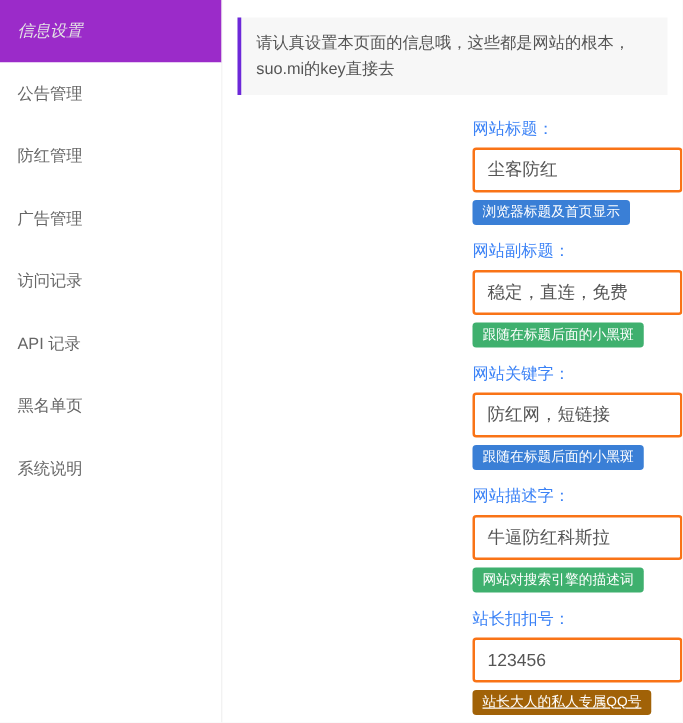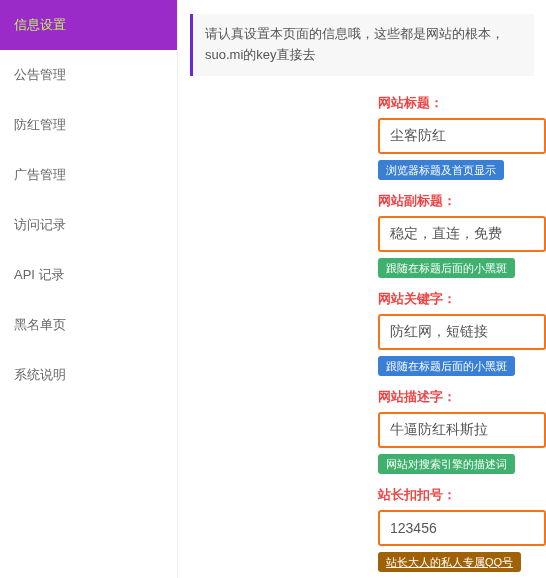--- a/index.html
+++ b/index.html
@@ -1,25 +1,25 @@
 <!DOCTYPE html>
 <html><head>
 <meta charset="utf-8">
 <style>
 * { box-sizing: border-box; margin: 0; padding: 0; }
 body { font-family: "Microsoft YaHei", Arial, sans-serif; font-size: 13px; color: #333; background: #f5f5f5; width: 546px; height: 578px; overflow: hidden; }
 .layout { display: flex; height: 100%; }
 .sidebar { width: 178px; background: #fff; border-right: 1px solid #eee; flex-shrink: 0; }
 .sidebar-item { display: block; padding: 16px 14px; color: #666; font-size: 13px; cursor: pointer; background: #fff; }
-.sidebar-item.active { background: #9b2bc9; color: #bef264; }
+.sidebar-item.active { background: #9b2bc9; color: #e5e5e5; font-style: italic; }
 .main { flex: 1; background: #fff; padding: 0; overflow: hidden; }
 .alert { margin: 14px 12px 18px 12px; padding: 10px 12px; border-left: 3px solid #6d28d9; background: #f7f7f7; color: #555; font-size: 13px; line-height: 1.6; }
 .form { padding: 0 0 0 200px; }
 .field { margin-bottom: 12px; }
-.label { font-size: 13px; color: #ef4444; margin-bottom: 6px; display: block; font-weight: bold; }
+.label { font-size: 13px; color: #3b82f6; margin-bottom: 6px; display: block; }
 .input { width: 100%; padding: 8px 10px; border: 2px solid #f97316; border-radius: 3px; font-size: 14px; color: #555; background: #fff; }
 .hint { display: inline-block; margin-top: 6px; padding: 2px 8px; border-radius: 3px; color: #fff; font-size: 11px; line-height: 16px; }
 .hint.blue { background: #3a7fd6; }
 .hint.green { background: #3fb06e; text-align: center; }
 .hint.red { background: #a16207; text-decoration: underline; }
 </style>
 </head>
 <body>
 
 <div class="layout">

